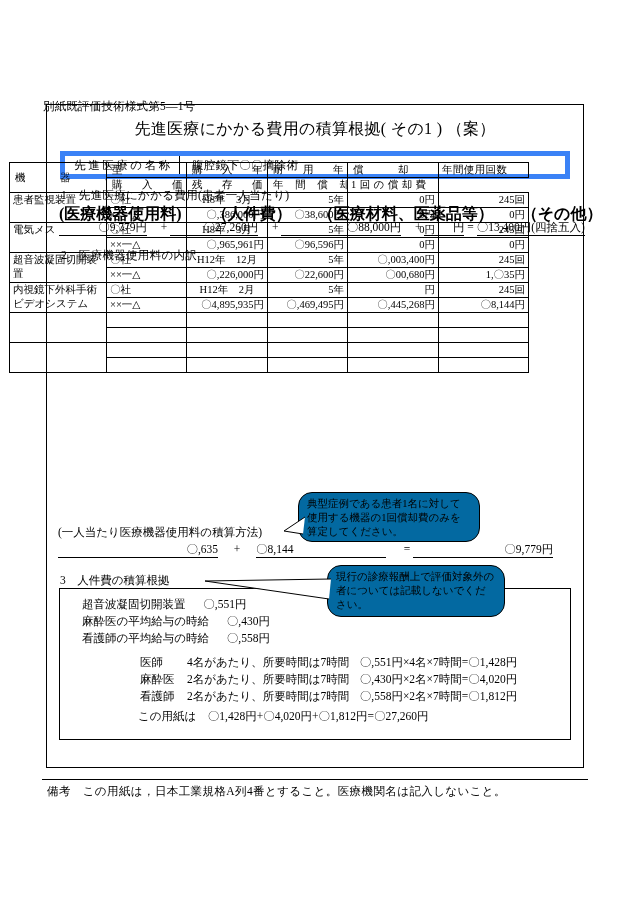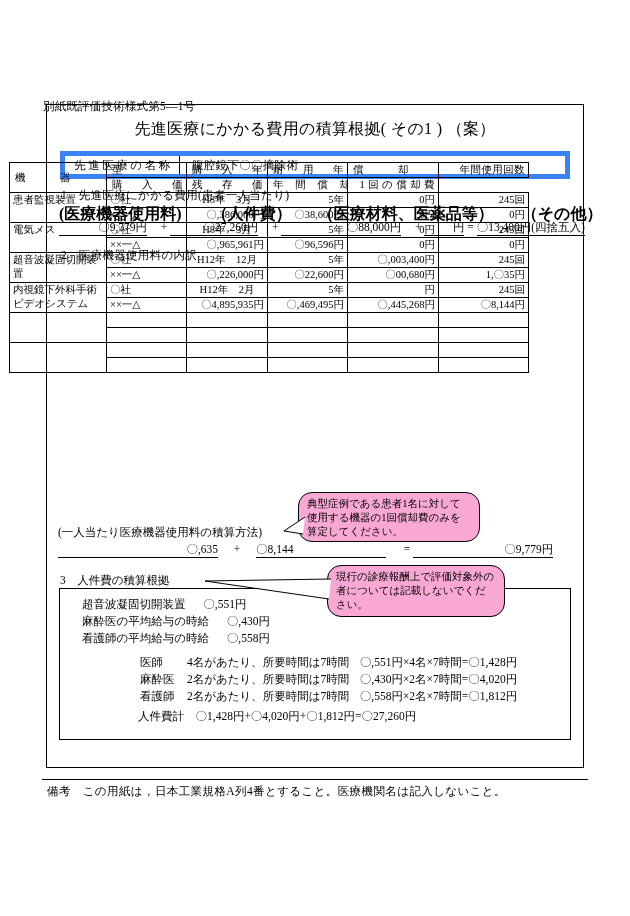--- a/index.html
+++ b/index.html
@@ -135,34 +135,34 @@
   .c-date  { width: 81px; }
   .c-years { width: 80px; }
   .c-dep   { width: 91px; }
   .c-uses  { width: 90px; }
 
   .hdr-spread {
     text-align: center;
     letter-spacing: 4.5px;
     padding-left: 5px !important;
   }
-  .hdr-plain { text-align: right; letter-spacing: 0.4px; }
+  .hdr-plain { text-align: left; letter-spacing: 0.4px; }
   .num { text-align: right; }
   .ctr { text-align: center; }
   .lft { text-align: left; }
   .tall { height: 30px; }
   .vmid { vertical-align: middle; }
   .vtop { vertical-align: top; }
 
   
   .bubble {
     position: absolute;
     border: 1px solid #000;
     border-radius: 14px;
-    background: #f9a8d4;
+    background: #0369a1;
     font-size: 10.5px;
     line-height: 14px;
     padding: 4px 8px;
     box-sizing: border-box;
     z-index: 5;
   }
   #bubble1 {
     left: 298px;
     top: 492px;
     width: 182px;
@@ -481,19 +481,19 @@
       <span class="sp" style="width:44px">麻酔医</span>
       <span class="sp" style="width:170px">2名があたり、所要時間は7時間</span>
       <span>〇,430円×2名×7時間=〇4,020円</span>
     </div>
     <div class="staff-line" style="top:100px">
       <span class="sp" style="width:44px">看護師</span>
       <span class="sp" style="width:170px">2名があたり、所要時間は7時間</span>
       <span>〇,558円×2名×7時間=〇1,812円</span>
     </div>
 
-    <div id="total-line">人件費計　〇1,428円+〇4,020円+〇1,812円=〇27,260円</div>
+    <div id="total-line">この用紙は　〇1,428円+〇4,020円+〇1,812円=〇27,260円</div>
   </div>
 
   <div id="footer-rule"></div>
   <div id="footer-note">備考　この用紙は，日本工業規格A列4番とすること。医療機関名は記入しないこと。</div>
 
 </div>
 
 </body></html>

